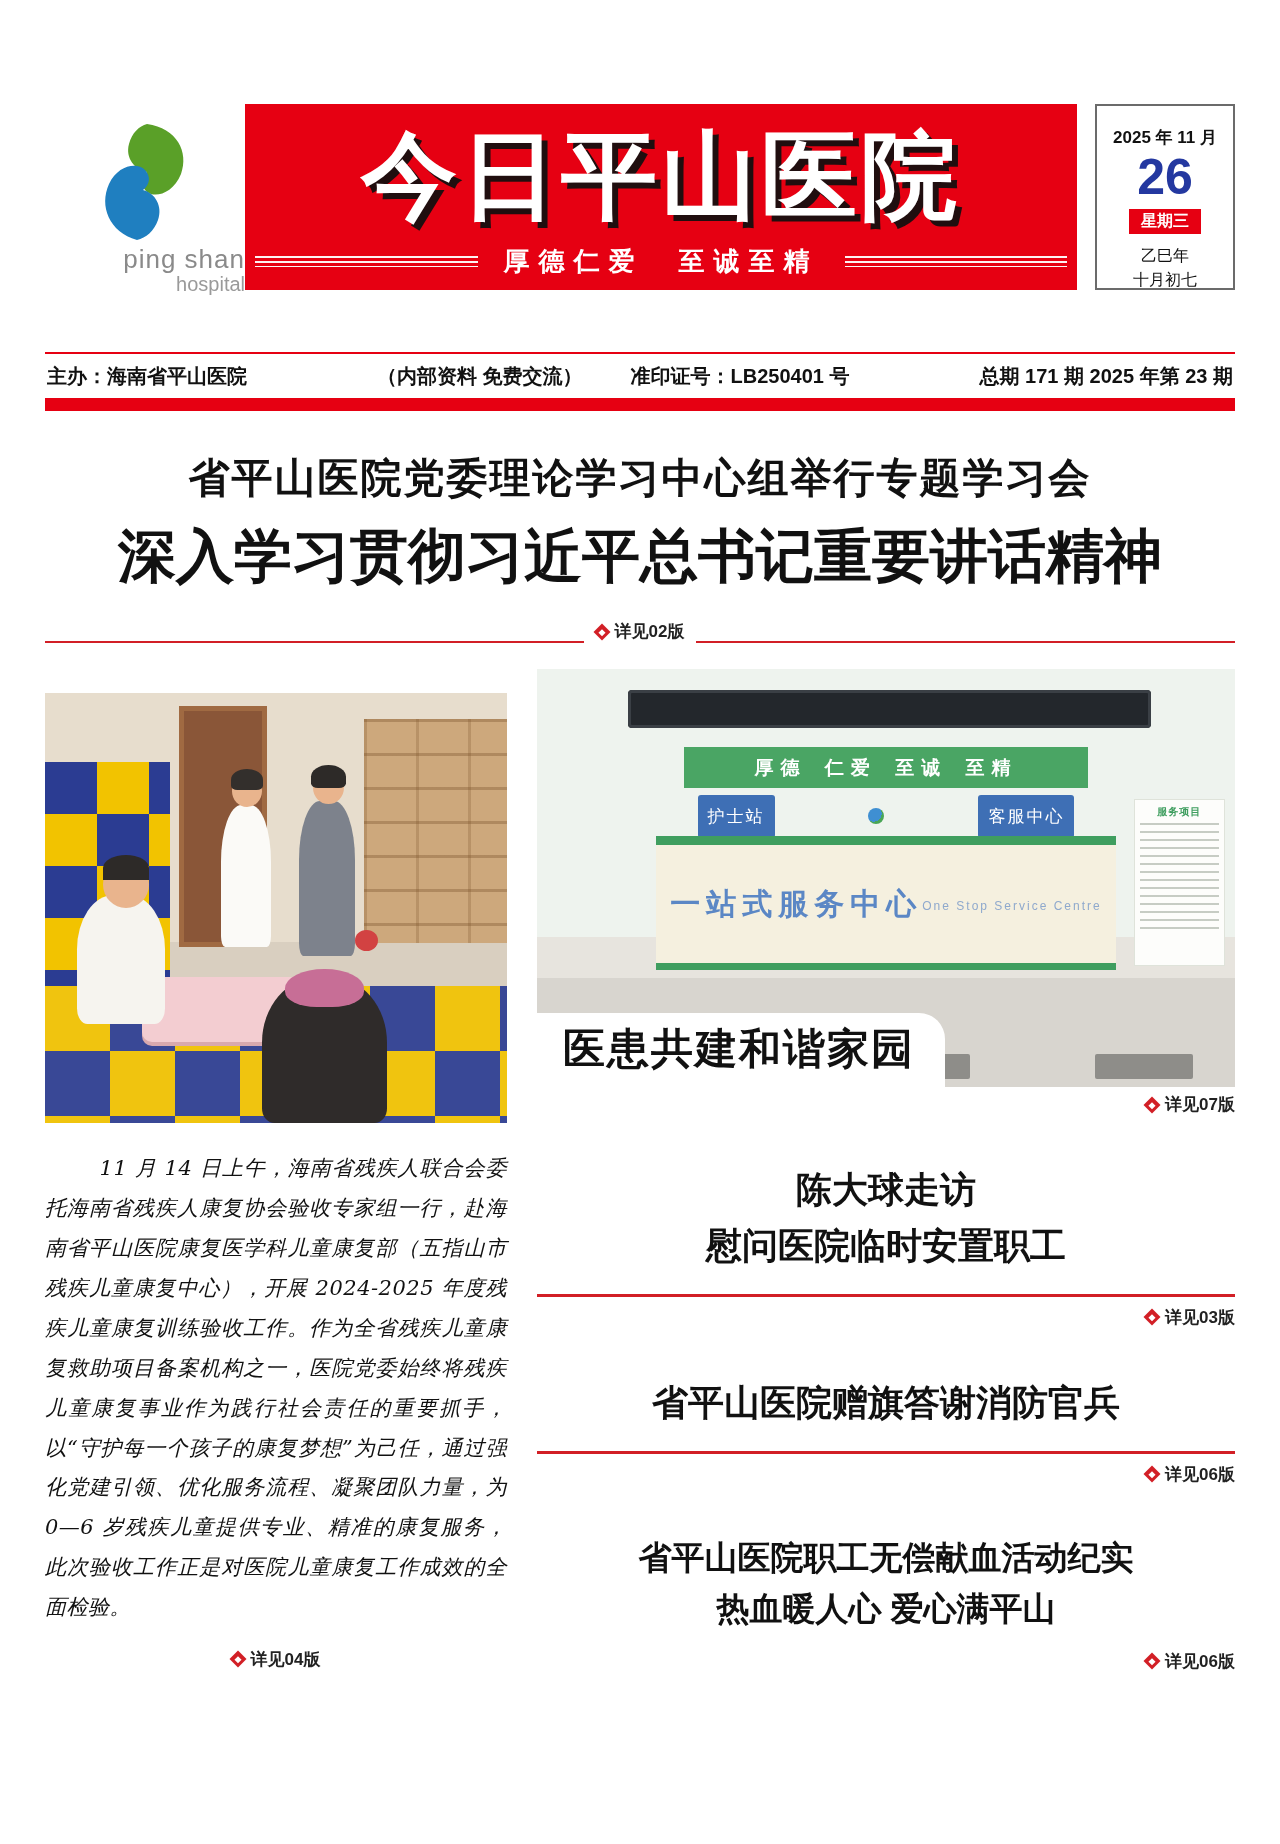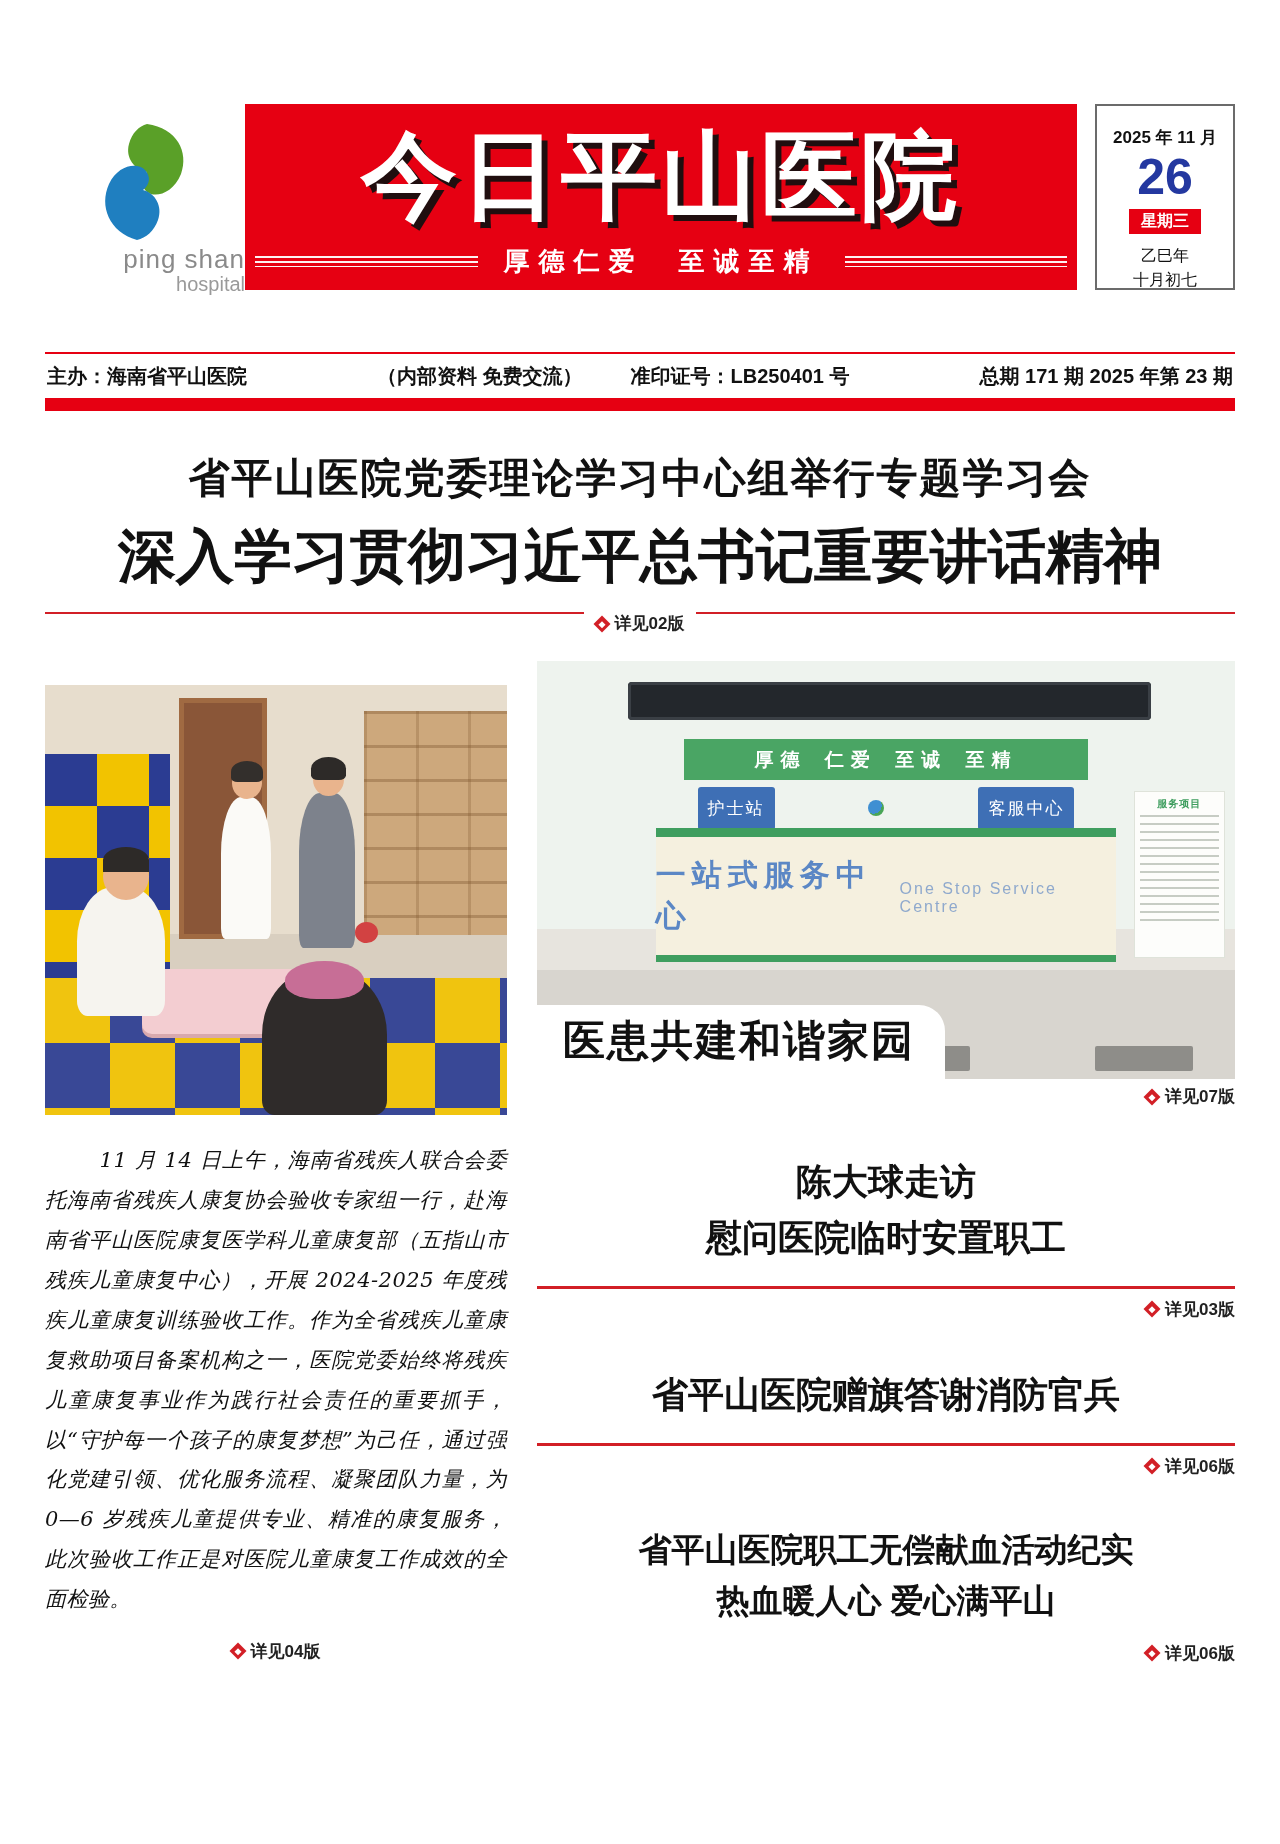--- a/index.html
+++ b/index.html
@@ -32,21 +32,21 @@
 
   
   .infobar { margin-top:56px; border-top:2px solid #e60012; padding:9px 2px 8px; display:flex;
     align-items:baseline; font-size:20px; font-weight:700; }
   .infobar .mid { flex:1; display:flex; justify-content:center; gap:48px; }
   .thickbar { height:13px; background:#e60012; }
 
   
   .kicker { margin-top:40px; text-align:center; font-size:41px; font-weight:800; letter-spacing:2px; }
   .headline { margin-top:12px; text-align:center; font-size:58px; font-weight:900; letter-spacing:0px; }
-  .lead-divider { margin-top:16px; display:flex; align-items:flex-start; }
+  .lead-divider { margin-top:24px; display:flex; align-items:flex-end; }
   .lead-divider .line { flex:1; height:2px; background:#d21f26; }
   .ref { display:inline-flex; align-items:center; gap:7px; font-size:17px; font-weight:600; color:#222; white-space:nowrap; }
   .lead-divider .ref { margin:0 12px; }
   .diamond { width:12px; height:12px; background:#d21f26; transform:rotate(45deg); position:relative; flex:0 0 auto; }
   .diamond::after { content:""; position:absolute; inset:3.5px; background:#fff; }
 
   
   .cols { display:flex; gap:30px; margin-top:26px; }
   .col-left { width:462px; }
   .col-right { flex:1; min-width:0; }
@@ -87,21 +87,21 @@
     box-shadow:inset 0 0 0 3px #3a3f45; }
   .lp-band { position:absolute; left:21%; top:18.5%; width:58%; height:10%; background:#4aa564;
     display:flex; align-items:center; justify-content:center; color:#fff; font-size:19px; font-weight:700; letter-spacing:7px;font-family:Liberation Mono, monospace; }
   .lp-signs { position:absolute; left:23%; top:30%; width:54%; display:flex; justify-content:space-between; align-items:center; }
   .lp-sign { background:#3e6fb5; color:#fff; font-size:17px; padding:10px 10px; border-radius:3px; letter-spacing:2px; }
   .lp-logo-dot { width:16px; height:16px; border-radius:50%; background:radial-gradient(circle at 35% 35%, #3f8fd2 0 55%, #49a556 55% 100%); }
   .lp-counter { position:absolute; left:17%; top:40%; width:66%; height:32%; background:#f5f0df;
     border-top:9px solid #3f9e5f; border-bottom:7px solid #3f9e5f; display:flex; flex-direction:row;
     align-items:center; justify-content:center; }
   .lp-counter-title { color:#5b87c5; font-size:30px; font-weight:700; letter-spacing:6px; }
-  .lp-counter-sub { color:#8fa9cd; font-size:16px; letter-spacing:2px; margin-top:4px; }
+  .lp-counter-sub { color:#8fa9cd; font-size:12px; letter-spacing:2px; margin-top:4px; }
   .lp-panel { position:absolute; right:1.5%; top:31%; width:13%; height:40%; background:#fdfdfb; border:1px solid #dfe3da; padding:5px 5px; }
   .lp-panel-title { color:#3f9e5f; font-size:10px; font-weight:700; text-align:center; letter-spacing:1px; }
   .lp-panel-lines { margin-top:4px; height:70%; background:repeating-linear-gradient(to bottom,#b9c0b6 0 2px,transparent 2px 8px); opacity:.8; }
   .lp-mat { position:absolute; bottom:2%; height:6%; background:#8e8d89; border-radius:2px; }
   .lp-overlay { position:absolute; left:0; bottom:0; background:#fff; padding:8px 30px 10px 26px;
     border-top-right-radius:26px; }
   .lp-overlay-text { font-size:42px; font-weight:800; letter-spacing:2px; }
   .photo-ref { text-align:right; margin-top:6px; }
 
   

